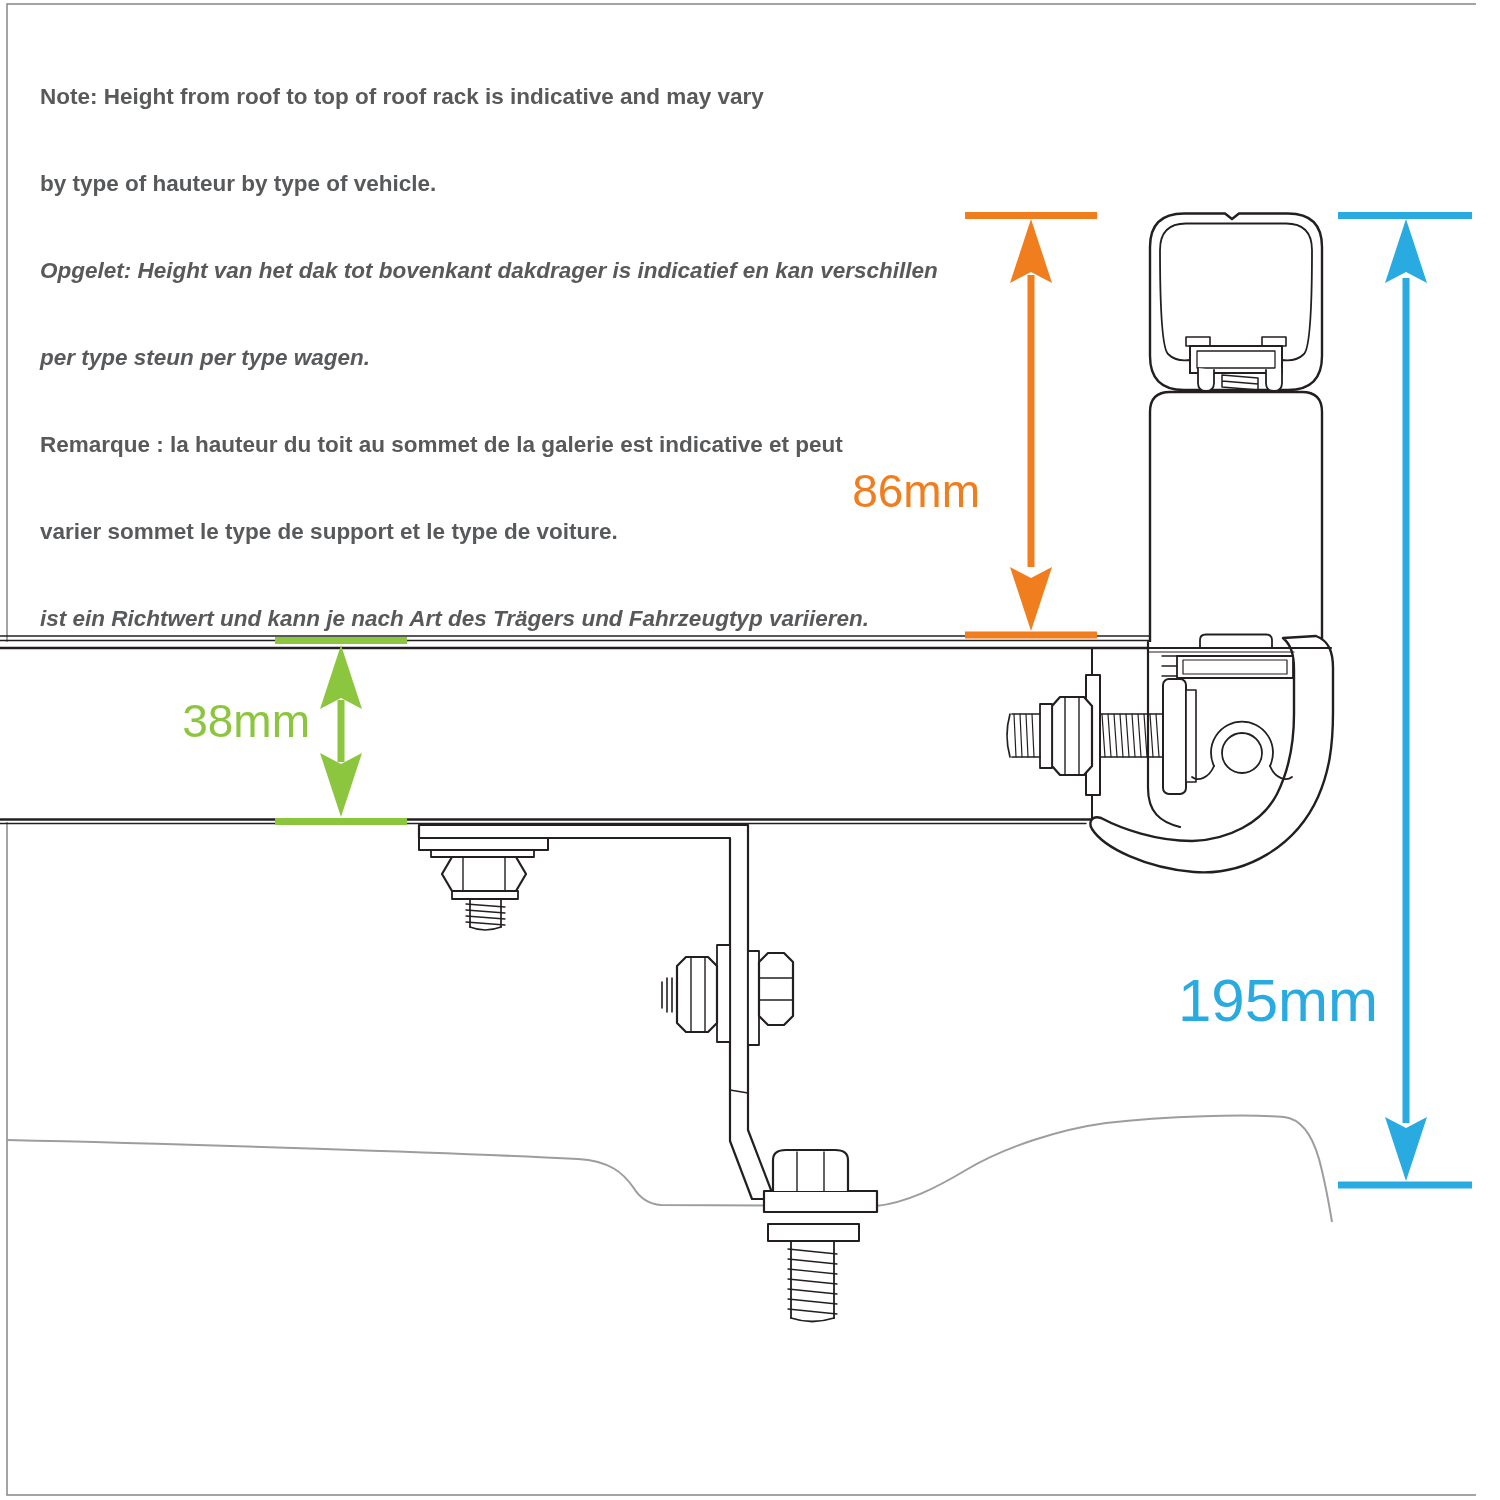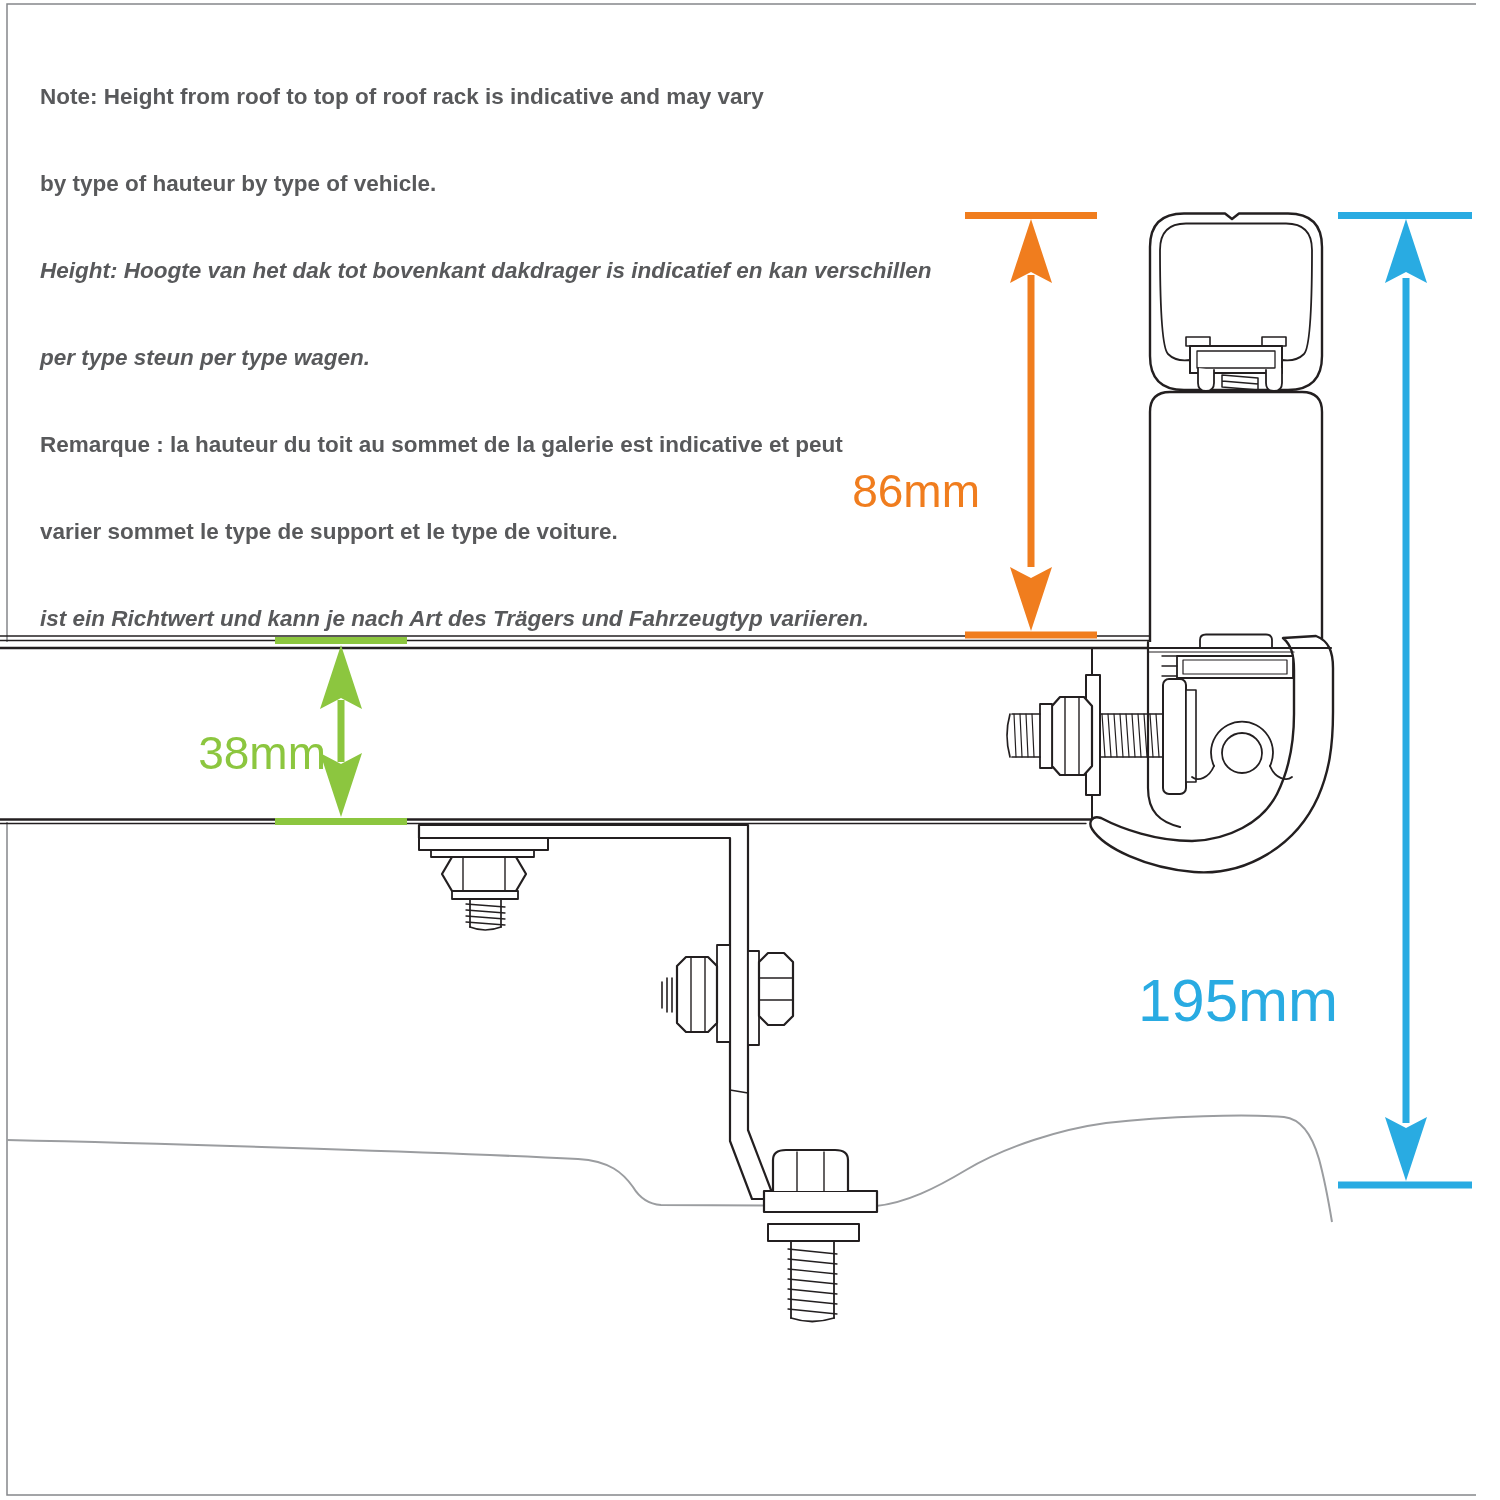--- a/index.html
+++ b/index.html
@@ -2,21 +2,21 @@
 <html><head>
 <meta charset="utf-8">
 <style>
   html,body{margin:0;padding:0;background:#fff;}
   #stage{position:relative;width:1476px;height:1500px;background:#ffffff;overflow:hidden;
          font-family:"Liberation Sans","DejaVu Sans",sans-serif;}
   #art{position:absolute;left:0;top:0;}
   .note{position:absolute;left:40px;top:24px;font-size:22.5px;line-height:29px;font-weight:bold;white-space:pre;}
   .note .it{font-style:italic;}
   .dim-label{position:absolute;font-size:46px;font-weight:400;text-align:right;width:280px;letter-spacing:0px;}
-  .dim-label.small{font-size:60px;text-align:center;}
+  .dim-label.small{font-size:60px;}
 </style>
 </head>
 <body>
 
 <div id="stage">
 
   <svg id="art" width="1500" height="1500" viewBox="0 0 1500 1500">
 
     <rect x="7" y="4" width="1489" height="1491" fill="none" stroke-width="1.5" stroke="#85878A"></rect>
 
@@ -146,25 +146,25 @@
       <rect x="1338" y="1181.5" width="134" height="7"></rect>
       <rect x="1402.5" y="278" width="7" height="845"></rect>
       <polygon points="1406,219 1427,283 1406,272 1385,283"></polygon>
       <polygon points="1406,1181 1427,1117 1406,1128 1385,1117"></polygon>
     </g>
   </svg>
 
   <div class="note" style="color: rgb(88, 89, 91);">
     <div>Note: Height from roof to top of roof rack is indicative and may vary</div>
     <div>by type of hauteur by type of vehicle.</div>
-    <div class="it">Height: Hoogte van het dak tot bovenkant dakdrager is indicatief en kan verschillen</div>
+    <div class="it">Opgelet: Height van het dak tot bovenkant dakdrager is indicatief en kan verschillen</div>
     <div class="it">per type steun per type wagen.</div>
     <div>Remarque : la hauteur du toit au sommet de la galerie est indicative et peut</div>
     <div>varier sommet le type de support et le type de voiture.</div>
     <div class="it">ist ein Richtwert und kann je nach Art des Trägers und Fahrzeugtyp variieren.</div>
   </div>
 
   <div class="dim-label" style="left: 700px; top: 464px; color: rgb(240, 125, 30);">86mm</div>
 
-  <div class="dim-label" style="left: 46px; top: 694px; color: rgb(140, 198, 63); margin-top: 32px;">38mm</div>
+  <div class="dim-label" style="left: 30px; top: 694px; color: rgb(140, 198, 63);">38mm</div>
 
   <div class="dim-label small" style="left: 1098px; top: 966px; color: rgb(41, 171, 226);">195mm</div>
 </div>
 
 </body></html>

